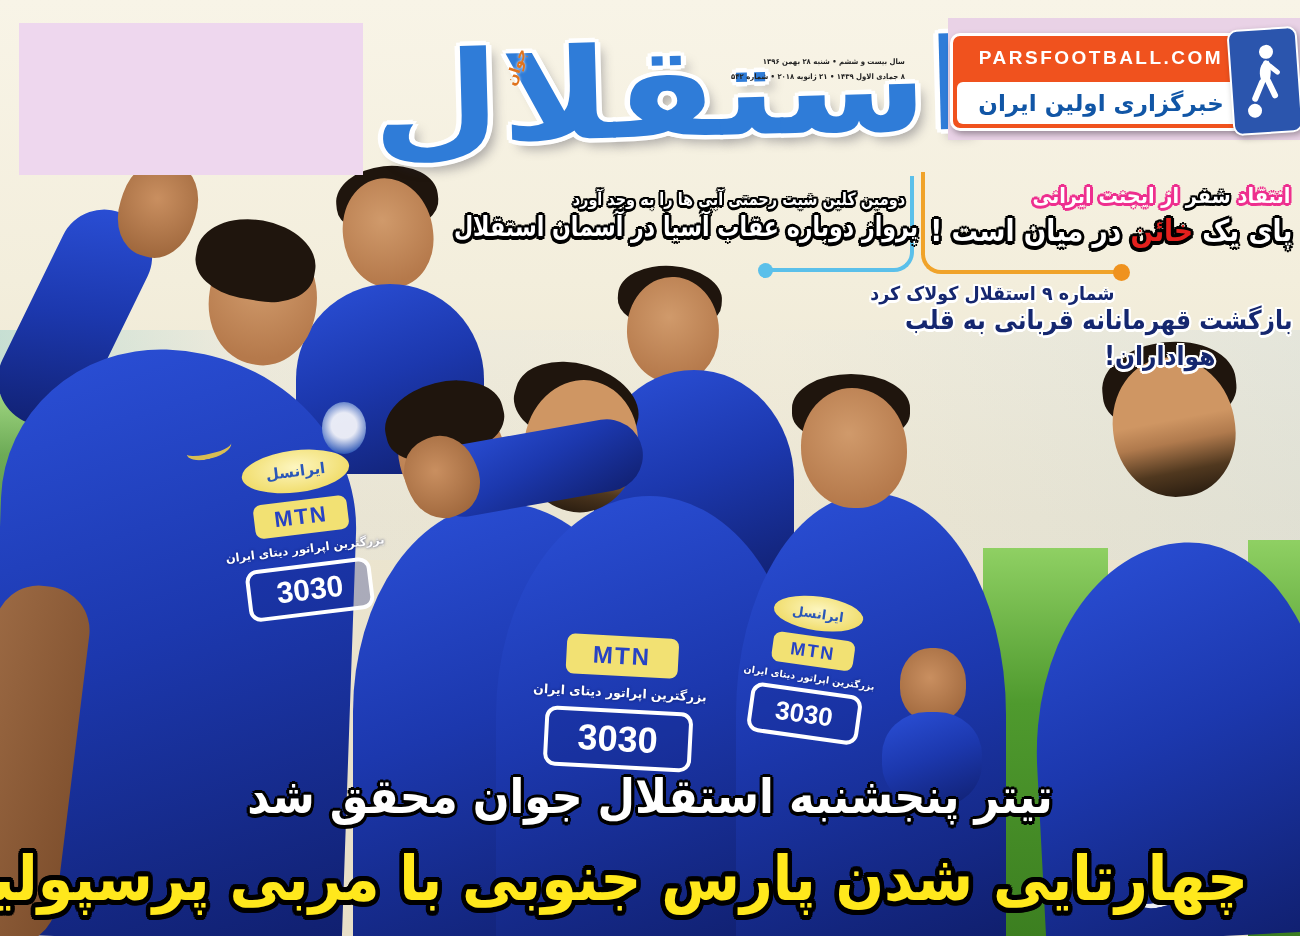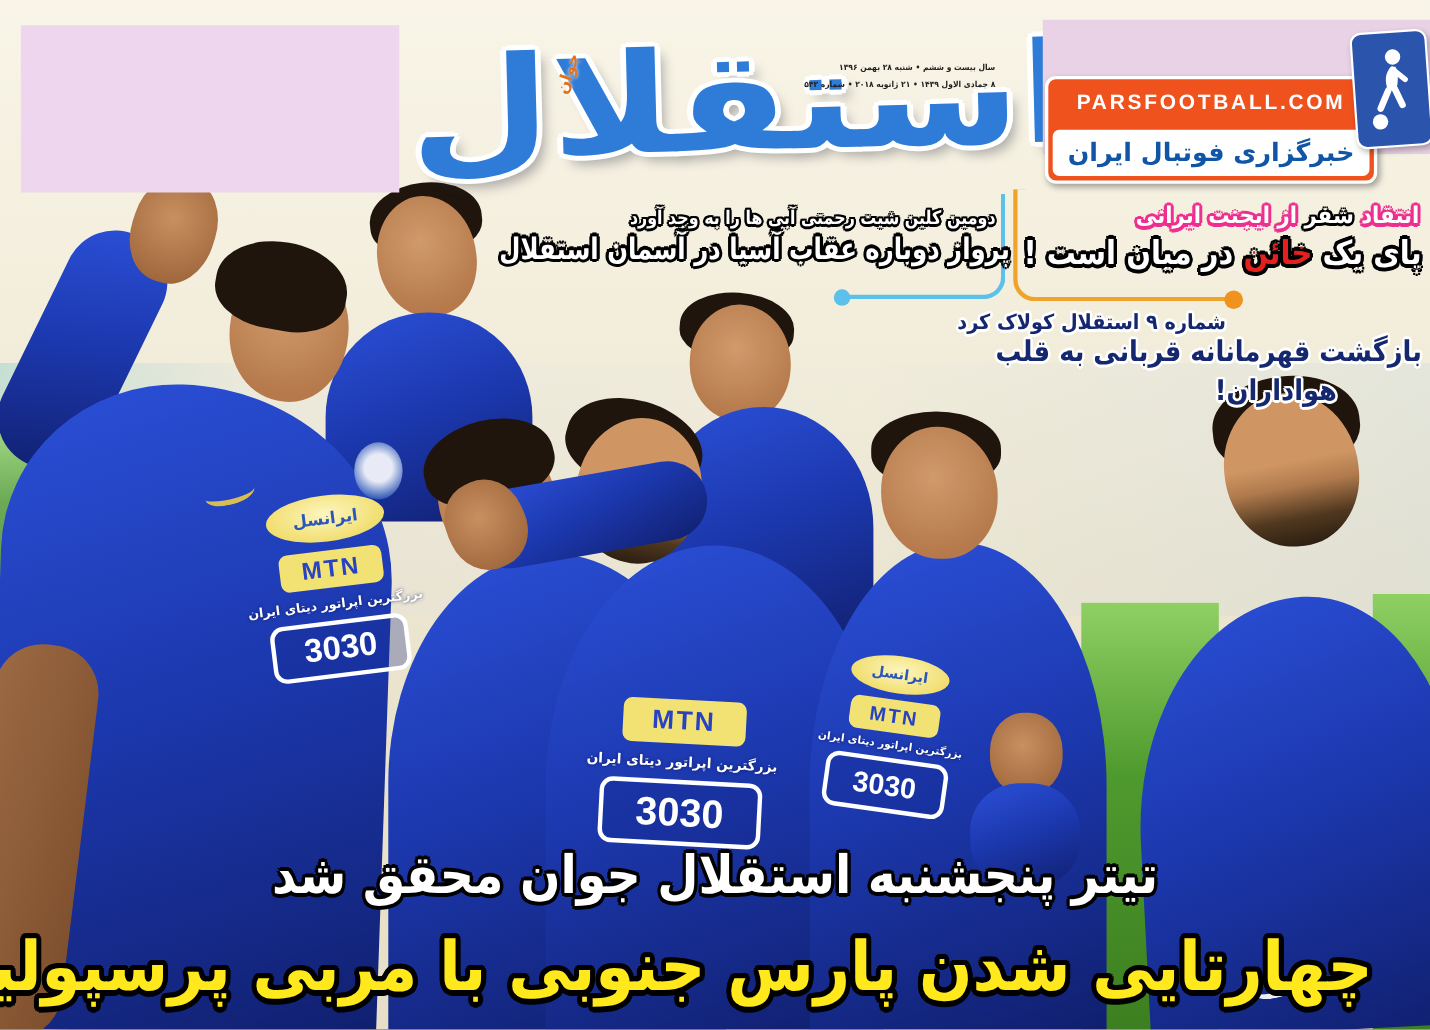--- a/index.html
+++ b/index.html
@@ -36,21 +36,21 @@
            color:#2a57b8;display:flex;align-items:center;justify-content:center;font-weight:bold;direction:rtl;}
   .sp-mtn{background:#f2e173;border-radius:8px;color:#2743c4;display:flex;align-items:center;
           justify-content:center;font-weight:bold;letter-spacing:2px;font-family:"Liberation Sans",sans-serif;}
   .sp-line{color:#fff;font-weight:bold;direction:rtl;white-space:nowrap;text-shadow:0 0 3px rgba(10,20,80,.8);}
   .sp-code{border:4px solid #fff;border-radius:12px;color:#fff;display:flex;align-items:center;
            justify-content:center;font-weight:bold;background:rgba(20,40,140,.30);font-family:"Liberation Sans",sans-serif;}
   
   .censor{position:absolute;z-index:30;}
   .wm-panel{position:absolute;left:948px;top:18px;width:352px;height:122px;background:#e9d2e6;z-index:29;}
   .wm-banner{position:absolute;left:950px;top:33px;width:296px;height:92px;background:#f0521e;
-             border:3px solid #fff;border-radius:10px;box-shadow:2px 3px 6px rgba(0,0,0,.35);z-index:31;margin-top:36px;}
+             border:3px solid #fff;border-radius:10px;box-shadow:2px 3px 6px rgba(0,0,0,.35);z-index:31;}
   .wm-site{height:44px;display:flex;align-items:center;justify-content:center;color:#fff;
            font-family:"Liberation Sans",sans-serif;font-weight:bold;font-size:19px;letter-spacing:2.5px;}
   .wm-agency{position:absolute;left:4px;right:4px;bottom:4px;height:42px;background:#fff;border-radius:6px;
              display:flex;align-items:center;justify-content:center;color:#1156a6;font-weight:bold;
              font-size:23px;direction:rtl;}
   .wm-badge{position:absolute;left:1230px;top:28px;width:66px;height:102px;background:#2b55ad;
             border:2px solid #fff;border-radius:10px;transform:rotate(-4deg);z-index:32;
             display:flex;align-items:center;justify-content:center;box-shadow:2px 3px 6px rgba(0,0,0,.3);}
   
   .masthead{position:absolute;left:430px;top:8px;width:490px;height:168px;z-index:25;
@@ -163,21 +163,21 @@
   <div class="body" style="left:1036px;top:543px;width:288px;height:395px;border-radius:55% 45% 0 0;transform:rotate(-3deg);z-index:8;"></div>
   <div class="hair" style="left:1102px;top:342px;width:134px;height:86px;transform:rotate(-6deg);z-index:9;"></div>
   <div class="head bearded" style="left:1113px;top:357px;width:122px;height:140px;transform:rotate(-6deg);z-index:9;"></div>
   <div class="liNing" style="left:1138px;top:886px;"></div>
 
   <div class="censor" style="left:19px;top:23px;width:344px;height:152px;background:#eed7ee;"></div>
 
   <div class="wm-panel"></div>
   <div class="wm-banner">
     <div class="wm-site">PARSFOOTBALL.COM</div>
-    <div class="wm-agency">خبرگزاری فوتبال ایران</div>
+    <div class="wm-agency">خبرگزاری اولین ایران</div>
   </div>
   <div class="wm-badge">
     <svg width="42" height="82" viewBox="0 0 42 82">
       <circle cx="24" cy="12" r="7" fill="#ffffff"></circle>
       <path d="M22 21 C16 26 15 34 18 42 L26 40 C28 32 28 26 26 21 Z" fill="#ffffff"></path>
       <path d="M18 42 L10 58 M24 41 L30 56" stroke="#ffffff" stroke-width="6" stroke-linecap="round" fill="none"></path>
       <path d="M23 23 L34 33" stroke="#ffffff" stroke-width="5" stroke-linecap="round"></path>
       <circle cx="9" cy="70" r="7" fill="#ffffff"></circle>
     </svg>
   </div>

